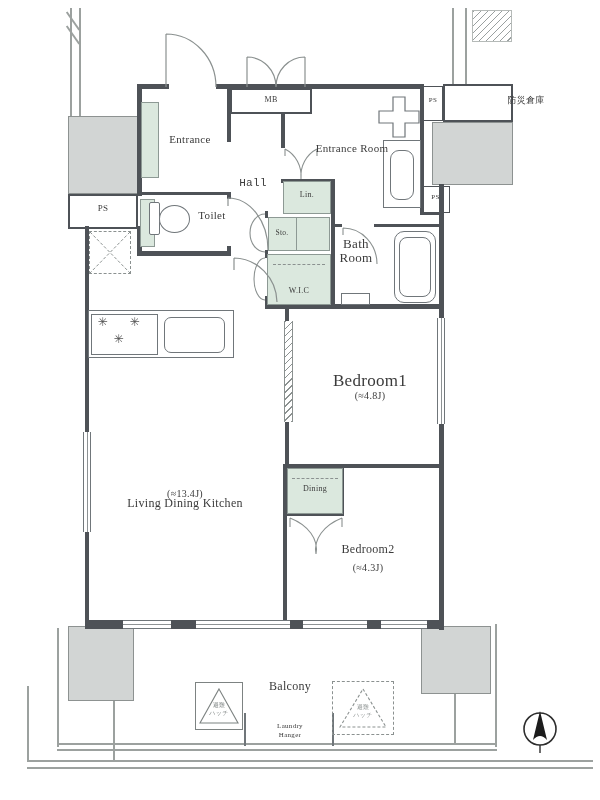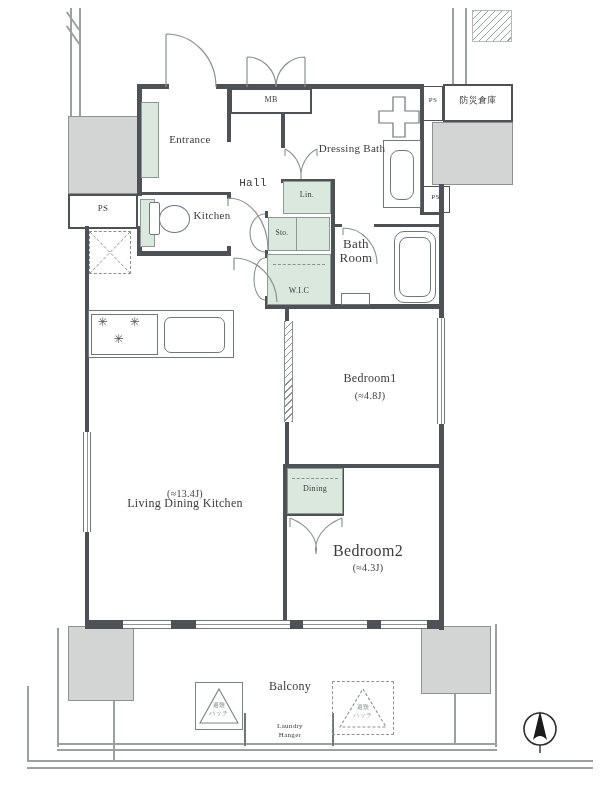--- a/index.html
+++ b/index.html
@@ -43,21 +43,21 @@
   <div class="pillar" style="left:68px;top:626px;width:66px;height:75px;"></div>
   <div class="pillar" style="left:421px;top:626px;width:70px;height:68px;"></div>
 
   <div class="whitebox" style="left:68px;top:194px;width:70px;height:35px;"></div>
   <div class="lbl" style="left:68px;top:203px;width:70px;font-size:9px;">PS</div>
 
   <div class="whitebox thin" style="left:423px;top:86px;width:20px;height:35px;"></div>
   <div class="lbl" style="left:423px;top:96px;width:20px;font-size:7px;">PS</div>
 
   <div class="whitebox" style="left:443px;top:84px;width:70px;height:38px;"></div>
-  <div class="lbl" style="left:443px;top:94px;width:70px;font-size:9px;">防災倉庫</div>
+  <div class="lbl" style="left:443px;top:94px;width:70px;font-size:9px;padding-left:48px;">防災倉庫</div>
 
   <div class="whitebox thin" style="left:421px;top:186px;width:29px;height:27px;"></div>
   <div class="lbl" style="left:421px;top:193px;width:29px;font-size:7px;">PS</div>
 
   <div class="wall" style="left:137px;top:84px;width:32px;height:5px;"></div>
   <div class="wall" style="left:216px;top:84px;width:208px;height:5px;"></div>
   <div class="wall" style="left:137px;top:84px;width:5px;height:112px;"></div>
   <div class="wall" style="left:137px;top:226px;width:5px;height:30px;"></div>
   <div class="wall" style="left:141px;top:192px;width:88px;height:3px;"></div>
   <div class="wall" style="left:137px;top:251px;width:94px;height:5px;"></div>
@@ -176,26 +176,26 @@
 
   <div class="cab" style="left:287px;top:468px;width:56px;height:46px;"></div>
   <div class="dashline" style="left:292px;top:478px;width:46px;"></div>
   <div class="lbl" style="left:287px;top:484px;width:56px;font-size:8px;">Dining</div>
   <svg class="door" style="left:288px;top:516px;" width="56" height="40">
     <path d="M2,2 V11 M54,2 V11 M2,2 A52,36 0 0 1 28,38 M54,2 A52,36 0 0 0 28,38" fill="none" stroke="#8b9190" stroke-width="1.1"></path>
   </svg>
 
   <div class="lbl" style="left:155px;top:133px;width:70px;font-size:11px;">Entrance</div>
   <div class="lbl" style="left:235px;top:177px;width:36px;font-size:11px;font-family:Liberation Mono, monospace;">Hall</div>
-  <div class="lbl" style="left:186px;top:209px;width:52px;font-size:11px;">Kitchen</div>
-  <div class="lbl" style="left:312px;top:141px;width:80px;font-size:11px;line-height:14px;">Dressing Bath</div>
+  <div class="lbl" style="left:186px;top:209px;width:52px;font-size:11px;">Toilet</div>
+  <div class="lbl" style="left:312px;top:141px;width:80px;font-size:11px;line-height:14px;">Entrance Room</div>
   <div class="lbl" style="left:333px;top:237px;width:46px;font-size:13px;line-height:14px;">Bath Room</div>
-  <div class="lbl" style="left:300px;top:371px;width:140px;font-size:12px;">Bedroom1</div>
+  <div class="lbl" style="left:300px;top:371px;width:140px;font-size:17px;">Bedroom1</div>
   <div class="lbl" style="left:300px;top:390px;width:140px;font-size:10px;">(≈4.8J)</div>
-  <div class="lbl" style="left:298px;top:542px;width:140px;font-size:16px;">Bedroom2</div>
+  <div class="lbl" style="left:298px;top:542px;width:140px;font-size:12px;">Bedroom2</div>
   <div class="lbl" style="left:298px;top:562px;width:140px;font-size:10px;">(≈4.3J)</div>
   <div class="lbl" style="left:103px;top:468px;width:164px;font-size:12px;margin-top:28px;">Living Dining Kitchen</div>
   <div class="lbl" style="left:103px;top:488px;width:164px;font-size:10px;">(≈13.4J)</div>
   <div class="lbl" style="left:248px;top:679px;width:84px;font-size:12px;">Balcony</div>
 
   <div class="tline" style="left:57px;top:628px;width:2px;height:119px;"></div>
   <div class="tline" style="left:495px;top:624px;width:2px;height:123px;"></div>
   <div class="tline" style="left:57px;top:743px;width:440px;height:2px;"></div>
   <div class="tline" style="left:57px;top:749px;width:440px;height:2px;"></div>
   <div class="tline" style="left:27px;top:760px;width:566px;height:2px;"></div>

